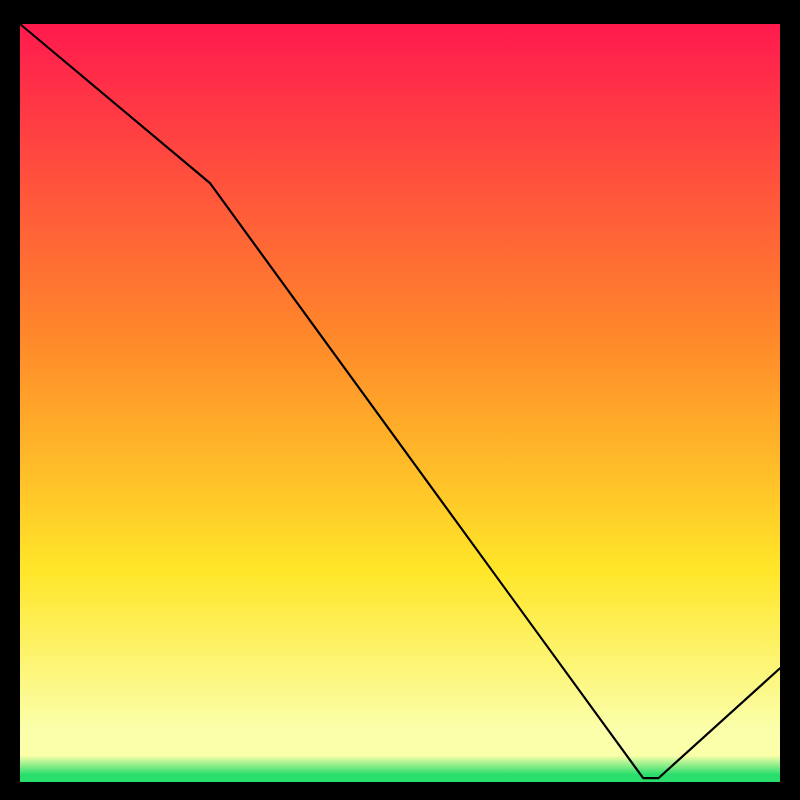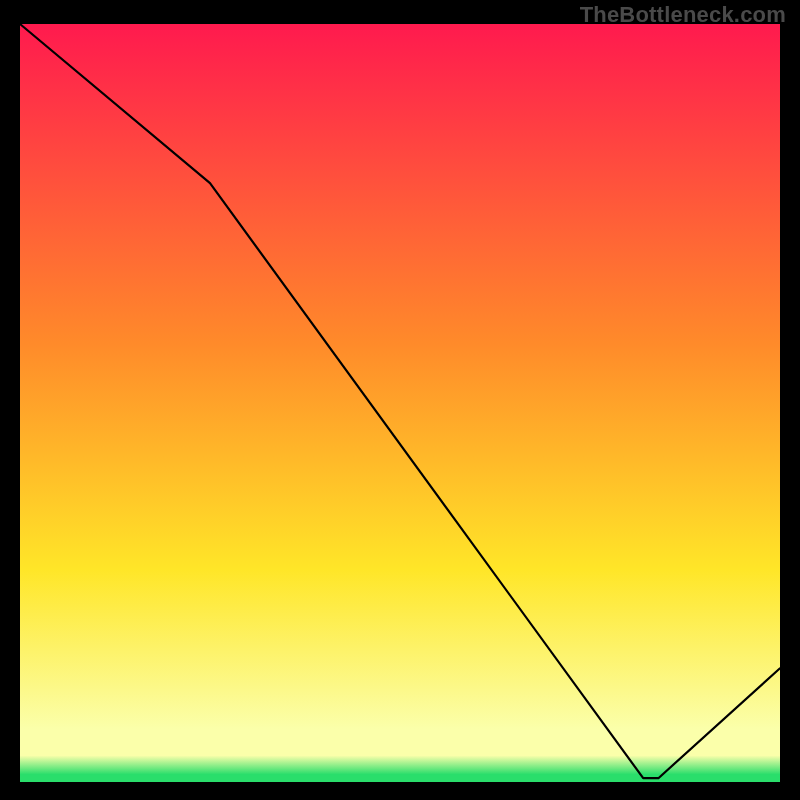--- a/index.html
+++ b/index.html
@@ -25,21 +25,20 @@
     color: #4A4A4A;
     letter-spacing: 0.2px;
   }
   svg { display: block; }
 </style>
 </head>
 <body>
 
 <div class="stage">
 
-  <div class="watermark">TheBottleneck.com</div>
 
   <svg id="chart-svg" width="800" height="800" viewBox="0 0 800 800">
     <defs>
       <linearGradient id="bg-grad" x1="0" y1="0" x2="0" y2="1">
       <stop offset="0%" stop-color="#FF1A4E"></stop>
           <stop offset="42%" stop-color="#FF8A2A"></stop>
           <stop offset="72%" stop-color="#FFE628"></stop>
           <stop offset="93%" stop-color="#FBFFAA"></stop>
           <stop offset="96.5%" stop-color="#FBFFAA"></stop>
           <stop offset="99%" stop-color="#2ADE6B"></stop>

